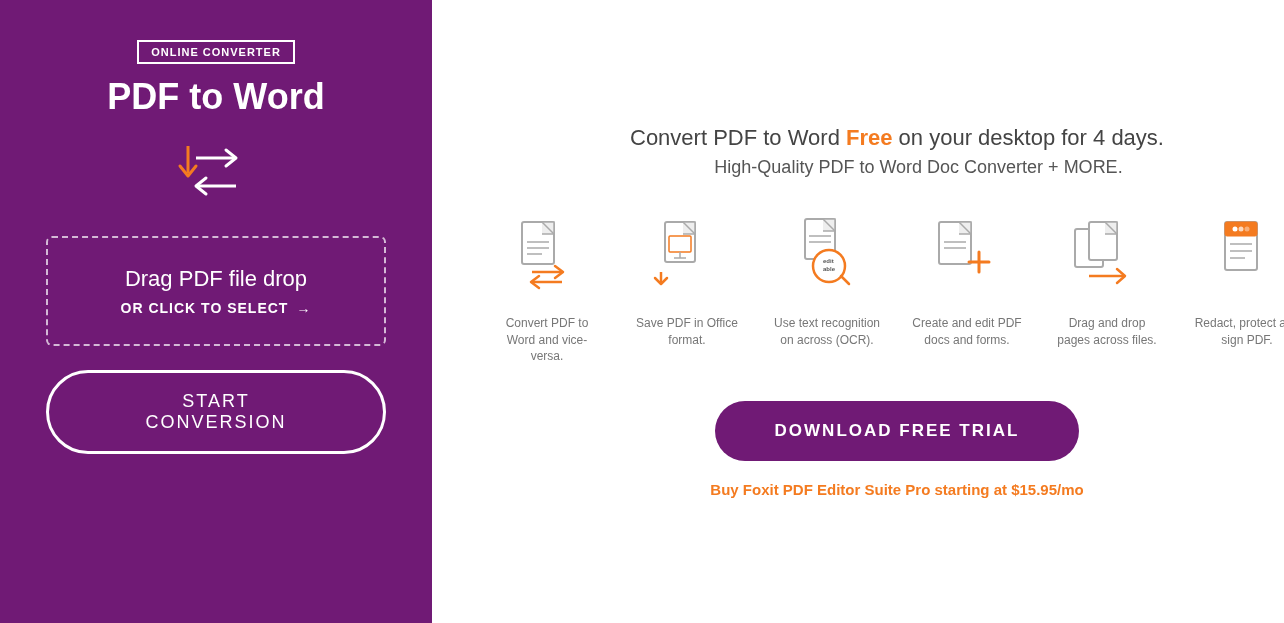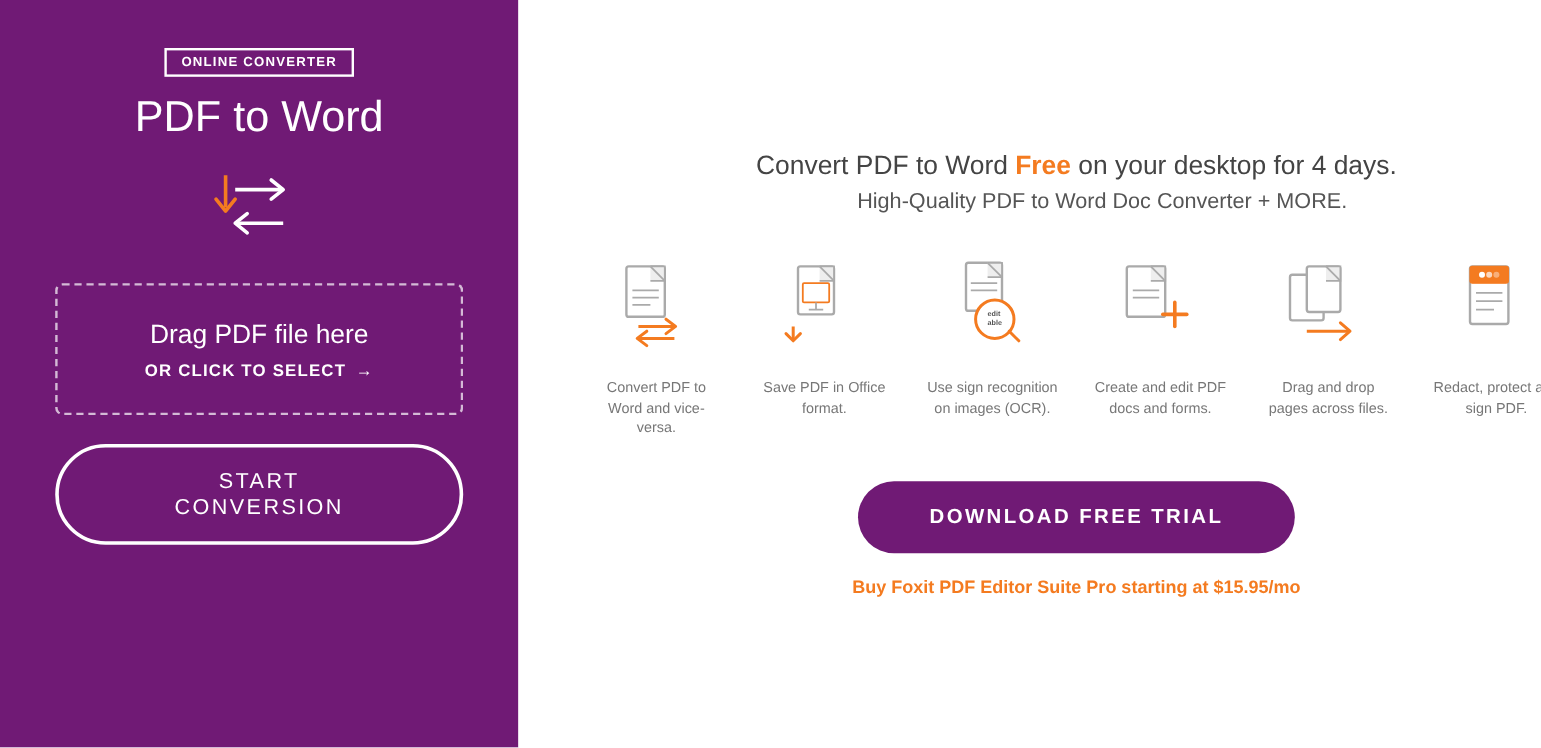--- a/index.html
+++ b/index.html
@@ -29,21 +29,21 @@
       padding: 4px 12px;
       font-size: 11px;
       font-weight: bold;
       letter-spacing: 1px;
       margin-bottom: 12px;
       text-transform: uppercase;
     }
 
     .pdf-to-word-title {
       font-size: 36px;
-      font-weight: 400;
+      font-weight: 700;
       margin-bottom: 20px;
       text-align: center;
     }
 
     .arrows-icon {
       margin-bottom: 28px;
       display: flex;
       flex-direction: column;
       align-items: center;
     }
@@ -191,21 +191,21 @@
 
       <polyline points="70,48 30,48" stroke="white" stroke-width="3" fill="none"></polyline>
       <polyline points="40,40 30,48 40,56" stroke="white" stroke-width="3" fill="none" stroke-linecap="round" stroke-linejoin="round"></polyline>
 
       <polyline points="22,8 22,35" stroke="#F47B20" stroke-width="3" fill="none"></polyline>
       <polyline points="14,28 22,38 30,28" stroke="#F47B20" stroke-width="3" fill="none" stroke-linecap="round" stroke-linejoin="round"></polyline>
     </svg>
   </div>
 
   <div class="drop-zone">
-    <div class="drop-zone-main">Drag PDF file here</div>
+    <div class="drop-zone-main">Drag PDF file drop</div>
     <div class="drop-zone-sub">
       <span>OR CLICK TO SELECT</span>
       <span>→</span>
     </div>
   </div>
 
   <button class="start-conversion-btn">START CONVERSION</button>
 </div>
 
 <div class="right-panel">
@@ -256,21 +256,21 @@
         <polyline points="36,5 48,5 48,17 36,17" stroke="#aaa" stroke-width="1.5" fill="#eee"></polyline>
         <polyline points="36,5 48,17" stroke="#aaa" stroke-width="1.5"></polyline>
         <line x1="22" y1="22" x2="44" y2="22" stroke="#aaa" stroke-width="1.5"></line>
         <line x1="22" y1="28" x2="44" y2="28" stroke="#aaa" stroke-width="1.5"></line>
 
         <circle cx="42" cy="52" r="16" stroke="#F47B20" stroke-width="2.5" fill="white"></circle>
         <text x="36" y="49" font-size="6" fill="#555" font-family="Arial" font-weight="bold">edit</text>
         <text x="36" y="57" font-size="6" fill="#555" font-family="Arial" font-weight="bold">able</text>
         <line x1="54" y1="62" x2="62" y2="70" stroke="#F47B20" stroke-width="2.5" stroke-linecap="round"></line>
       </svg>
-      <span class="feature-label">Use sign recognition on images (OCR).</span>
+      <span class="feature-label">Use text recognition on across (OCR).</span>
     </div>
 
     <div class="feature-item">
       <svg class="feature-icon" viewBox="0 0 80 80" fill="none" xmlns="http://www.w3.org/2000/svg">
         <rect x="12" y="8" width="32" height="42" rx="2" stroke="#aaa" stroke-width="2" fill="white"></rect>
         <polyline points="32,8 44,8 44,20 32,20" stroke="#aaa" stroke-width="1.5" fill="#eee"></polyline>
         <polyline points="32,8 44,20" stroke="#aaa" stroke-width="1.5"></polyline>
         <line x1="17" y1="28" x2="39" y2="28" stroke="#aaa" stroke-width="1.5"></line>
         <line x1="17" y1="34" x2="39" y2="34" stroke="#aaa" stroke-width="1.5"></line>
 

